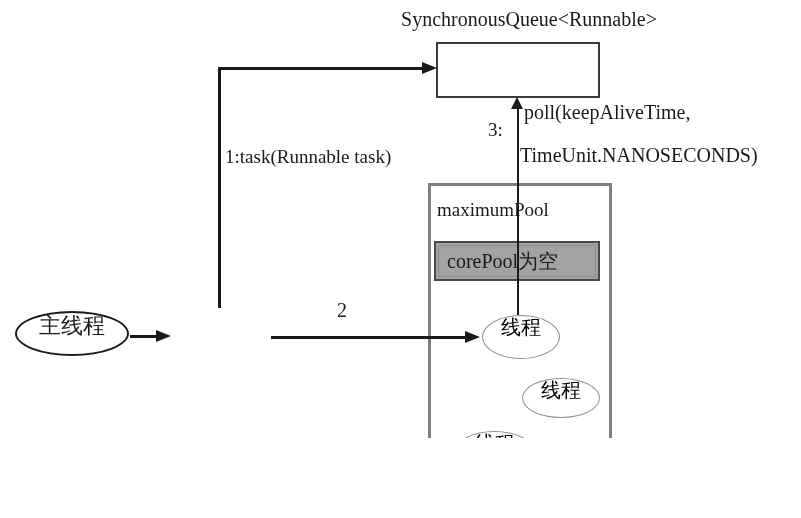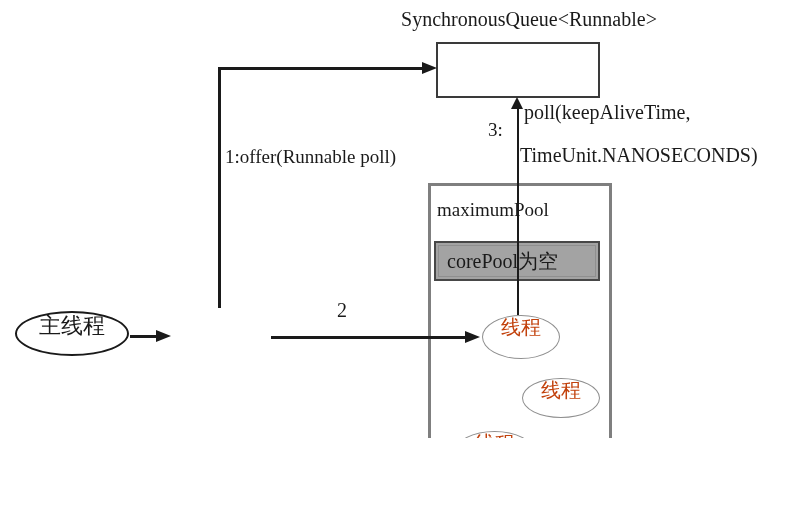--- a/index.html
+++ b/index.html
@@ -51,37 +51,37 @@
   .arrow1-head{left:156px;top:330px;width:0;height:0;
     border-left:15px solid var(--line,#1a1a1a);
     border-top:6px solid transparent;border-bottom:6px solid transparent;}
 
   .arrow2{left:271px;top:336px;width:196px;height:2.5px;background:var(--line,#1a1a1a);}
   .arrow2-head{left:465px;top:331px;width:0;height:0;
     border-left:15px solid var(--line,#1a1a1a);
     border-top:6px solid transparent;border-bottom:6px solid transparent;}
   .step2{left:337px;top:299px;font-size:20px;}
 
-  .thread{border:1.5px solid var(--thread-ellipse-border,#8f8f8f);font-size:20px;color:#c2410c;}
+  .thread{border:1.5px solid var(--thread-ellipse-border,#8f8f8f);font-size:20px;color:#000000;}
   .thread1{left:482px;top:315px;width:76px;height:42px;}
   .thread2{left:522px;top:378px;width:76px;height:38px;}
   .thread3{left:455px;top:431px;width:77px;height:39px;}
 </style>
 </head>
 <body>
 
 <div id="canvas">
 
   <div class="abs lbl title">SynchronousQueue&lt;Runnable&gt;</div>
   <div class="abs queue-box"></div>
 
   <div class="abs offer-v"></div>
   <div class="abs offer-h"></div>
   <div class="abs offer-head"></div>
-  <div class="abs lbl offer-label">1:offer(Runnable poll)</div>
+  <div class="abs lbl offer-label">1:task(Runnable task)</div>
 
   <div class="abs maxpool"></div>
   <div class="abs lbl maxpool-label">maximumPool</div>
   <div class="abs corepool">
     <span class="lbl">corePool为空</span>
   </div>
 
   <div class="abs poll-line"></div>
   <div class="abs poll-head"></div>
   <div class="abs lbl poll-step">3:</div>

